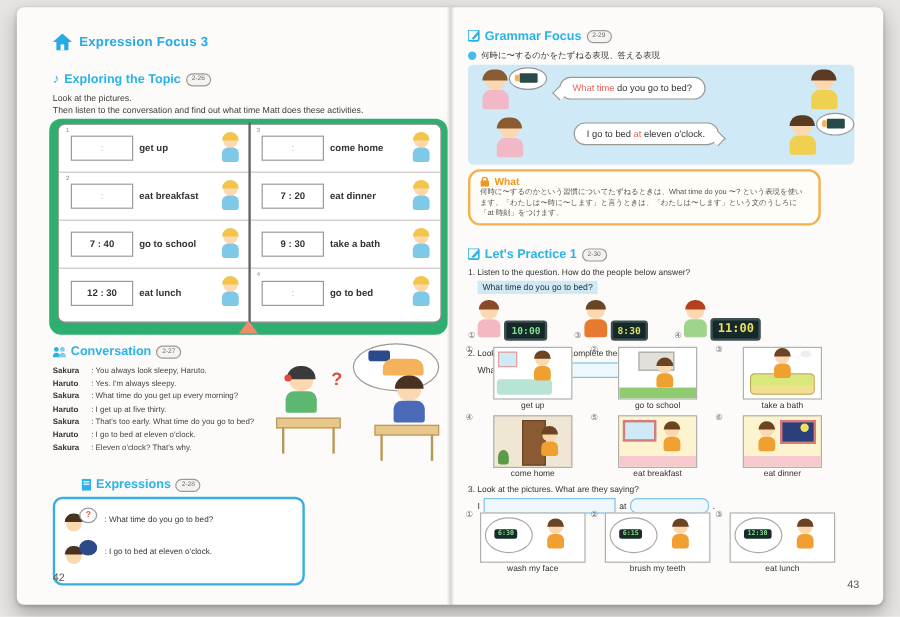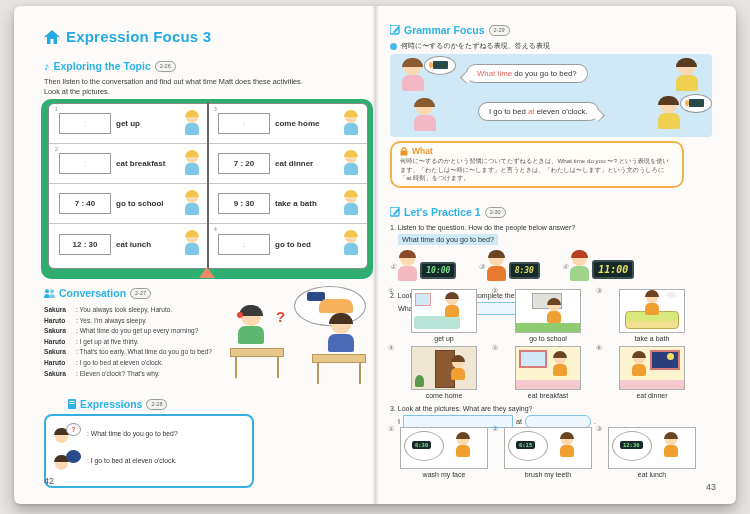--- a/index.html
+++ b/index.html
@@ -7,21 +7,21 @@
   .book{position:absolute;left:14px;top:6px;width:722px;height:498px;background:#fcfbf9;border-radius:6px;
         box-shadow:0 7px 16px rgba(0,0,0,.28), 0 1px 3px rgba(0,0,0,.15);}
   .gutter{position:absolute;left:358px;top:0;width:7px;height:100%;
           background:linear-gradient(90deg,rgba(0,0,0,0) 0%,rgba(0,0,0,.14) 50%,rgba(0,0,0,0) 100%);}
   .page{position:absolute;top:0;height:498px;}
   .page-left{left:0;width:361px;}
   .page-right{left:362px;width:391px;}
 
   
   .ef-header{position:absolute;left:30px;top:22px;display:flex;align-items:center;gap:6px;}
-  .ef-title{font-size:15px;font-weight:bold;color:#25aae1;letter-spacing:.2px;}
+  .ef-title{font-size:11px;font-weight:bold;color:#25aae1;letter-spacing:.2px;}
   .sec-head{position:absolute;display:flex;align-items:center;gap:4px;}
   .sec-label{font-size:10.5px;font-weight:bold;color:#2bb3e6;}
   .audio-badge{border:1px solid #9a9a96;border-radius:8px;font-size:5.5px;line-height:9px;height:9px;
                padding:0 4px;color:#666;background:#f4f3f0;}
   .note-glyph{color:#2bb3e6;font-size:11px;font-weight:bold;}
   .icon-svg{display:block;}
 
   .intro{position:absolute;left:30px;top:71px;width:322px;font-size:7.3px;line-height:10px;color:#3c3c3c;}
 
   
@@ -114,21 +114,21 @@
   
   .rules-box{position:absolute;left:14px;top:135px;width:294px;height:47px;border:2px solid #f3b14e;border-radius:10px;
              background:#fffdf8;padding:3px 8px;box-sizing:border-box;}
   .rules-head{display:flex;align-items:center;gap:4px;font-size:8.5px;font-weight:bold;color:#f0951e;}
   .rules-text{font-size:6.2px;line-height:8.6px;color:#555;margin-top:1px;}
 
   
   .q-line{position:absolute;font-size:7px;color:#333;}
   .q-highlight{position:absolute;font-size:7.2px;color:#333;background:#cfe9f7;padding:1px 4px;}
   .answers-row{position:absolute;left:14px;top:243px;width:334px;display:flex;gap:22px;}
-  .ans-item{display:flex;align-items:center;gap:2px;font-style:italic;}
+  .ans-item{display:flex;align-items:flex-end;gap:2px;}
   .circ-num{font-size:7px;color:#777;flex:0 0 auto;}
   .ans-person{position:relative;width:20px;height:32px;margin-top:3px;}
   .ans-person i{position:absolute;display:block;}
   .ap-head{left:2px;top:0;width:15px;height:14px;border-radius:50%;background:#fbd8b0;}
   .ap-head::before{content:"";position:absolute;left:-1px;top:-2px;width:17px;height:8px;border-radius:8px 8px 0 0;background:var(--hair,#6b4423);}
   .ap-body{left:0;top:14px;width:19px;height:15px;border-radius:6px 6px 2px 2px;background:var(--shirt,#f0a030);}
   .v1{--hair:#8a4a2a;--shirt:#f4b8c0;} .v2{--hair:#2a2a2a;--shirt:#3a4a8a;}
   .v3{--hair:#6b4423;--shirt:#e87a30;} .v4{--hair:#b5401f;--shirt:#9fd48a;}
   .digital{background:#15282a;border:2px solid #3e5052;border-radius:3px;color:#7ee08a;
            font-family:"DejaVu Sans Mono",monospace;font-size:8px;font-weight:bold;padding:2px 4px;margin-top:8px;}
@@ -196,22 +196,22 @@
       </svg>
       <span class="ef-title">Expression Focus 3</span>
     </div>
 
     <div class="sec-head" style="left:30px;top:54px;">
       <span class="note-glyph">♪</span>
       <span class="sec-label">Exploring the Topic</span>
       <span class="audio-badge">2-26</span>
     </div>
     <div class="intro">
+      <div>Look at the pictures.</div>
       <div>Then listen to the conversation and find out what time Matt does these activities.</div>
-      <div>Look at the pictures.</div>
     </div>
 
     <div class="notebook">
       <div class="nb-inner">
         <div class="nb-col nb-col-0" id="sched-col-0">
             <div class="sched-row">
       <span class="cell-num">1</span>
       <span class="time-box">:</span>
       <span class="sched-label">get up</span>
       <span class="mini-person kid">

